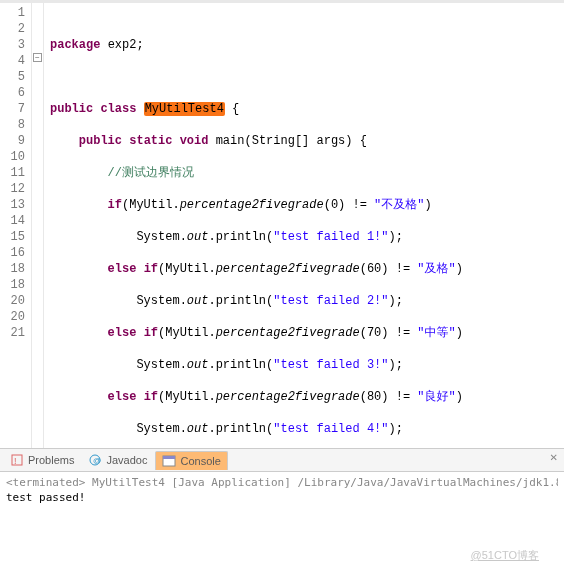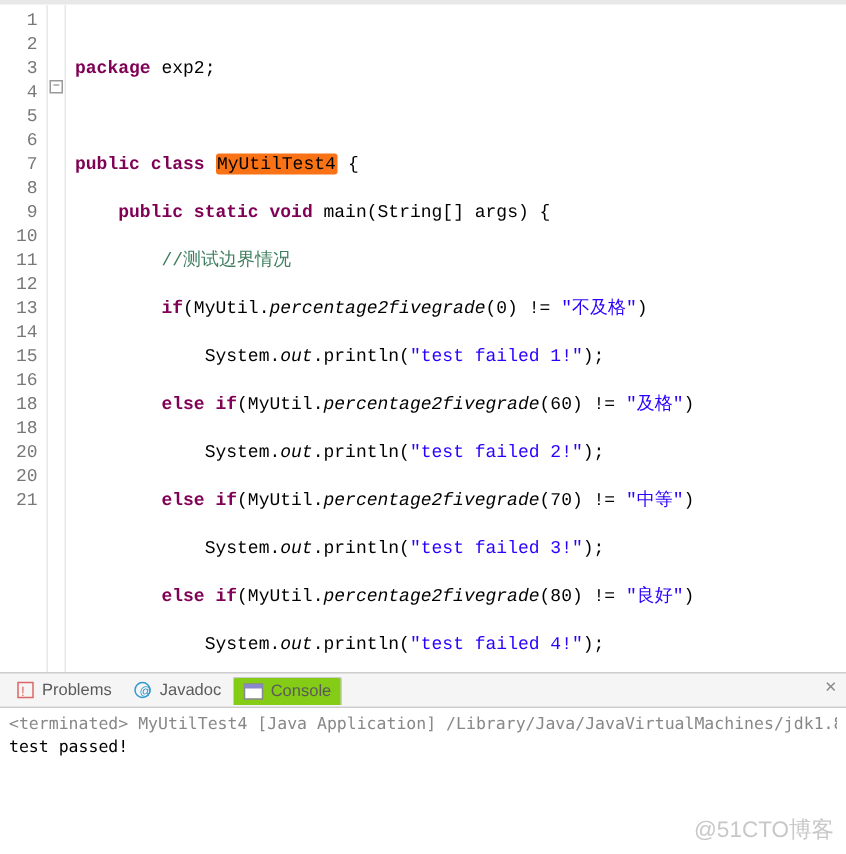--- a/index.html
+++ b/index.html
@@ -12,26 +12,26 @@
 .code { flex: 1; padding: 2px 0 2px 6px; line-height: 16px; white-space: pre; }
 .code div { height: 16px; }
 .kw { color: #7f0055; font-weight: bold; }
 .str { color: #2a00ff; }
 .com { color: #3f7f5f; }
 .sel { background: #f97316; padding: 0 1px; border-radius: 2px; }
 .ital { font-style: italic; margin-top: 40px; }
 .line-hl { background: #e8f2fe; position: absolute; left: 0; right: 0; height: 16px; z-index: -1; }
 .tabs-bar { border-top: 1px solid #ccc; background: #f5f5f5; height: 23px; display: flex; align-items: center; font-family: "Lucida Grande", sans-serif; font-size: 11px; padding-left: 4px; gap: 2px; }
 .tab { display: flex; align-items: center; padding: 2px 6px; gap: 4px; color: #5a5a5a; }
-.tab.act { background: #84cc16; border: 1px solid #ccc; border-bottom: none; border-radius: 2px 2px 0 0; }
+.tab.act { background: #fdba74; border: 1px solid #ccc; border-bottom: none; border-radius: 2px 2px 0 0; }
 .tab-icon { width: 14px; height: 14px; display: inline-block; }
 .console-body { border-top: 1px solid #ccc; padding: 4px 6px; font-family: Monaco, Menlo, monospace; font-size: 11px; background: #fff; height: 82px; overflow: hidden; }
 .console-body .hdr { color: #888; font-size: 11px; margin-bottom: 2px; white-space: nowrap; overflow: hidden; }
 .top-border { border-top: 3px solid #e8e8e8; }
-.watermark { position: absolute; right: 8px; bottom: 6px; color: #c8c8c8; font-family: sans-serif; font-size: 15px; }
+.watermark { position: absolute; right: 25px; bottom: 6px; color: #c8c8c8; font-family: sans-serif; font-size: 11px; text-decoration: underline; }
 .close-x { position: absolute; right: 6px; top: 452px; font-family: sans-serif; font-size: 10px; color: #888; }
 </style>
 </head>
 <body>
 
 <div class="top-border"></div>
 <div class="editor">
   <div class="gutter">
     <div>1</div>
       <div>2</div>

